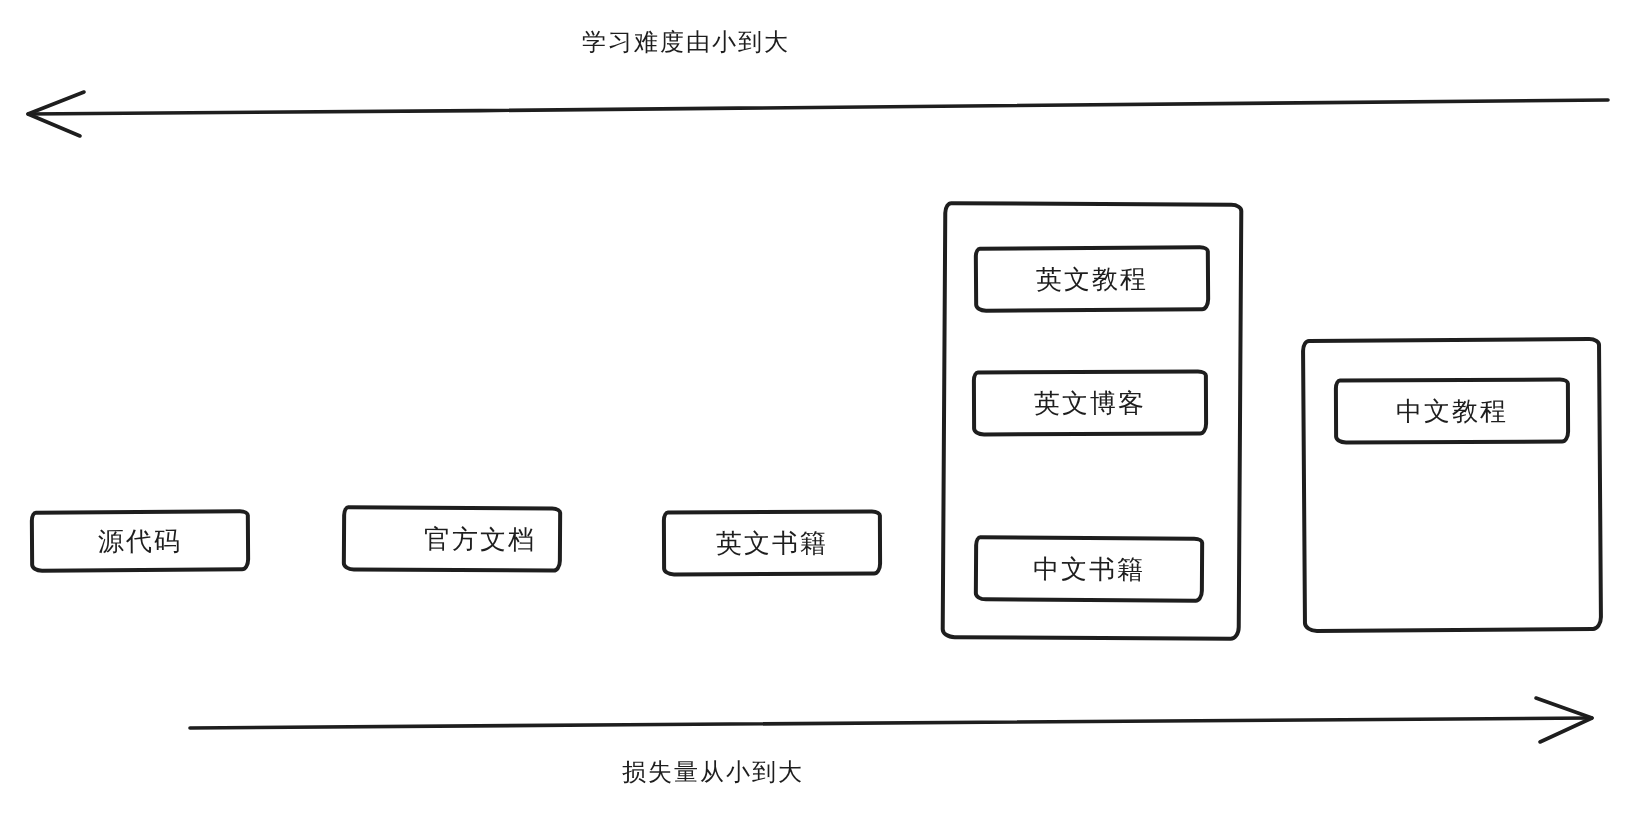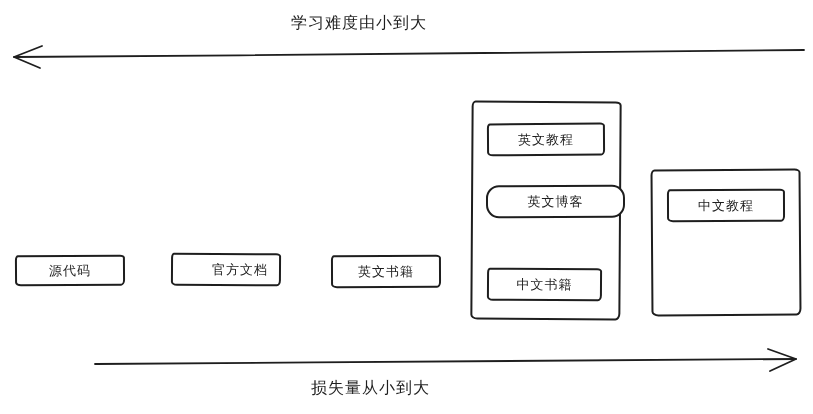--- a/index.html
+++ b/index.html
@@ -11,21 +11,21 @@
   .canvas {
     position: relative;
     width: 813px;
     height: 414px;
     background: #ffffff;
     overflow: hidden;
     color: #1e1e1e;
   }
   .axis-label {
     position: absolute;
-    font-size: 16px;
+    font-size: 12px;
     letter-spacing: 1px;
     color: #1e1e1e;
     white-space: nowrap;
   }
   .arrow-svg {
     position: absolute;
     left: 0;
     top: 0;
     width: 813px;
     height: 414px;
@@ -86,21 +86,21 @@
   <div class="sketch-box tilt-a" style="left: 15px; top: 255px; width: 110px; height: 31px;">源代码</div>
 
   <div class="sketch-box tilt-b" style="left: 171px; top: 253px; width: 110px; height: 33px; padding-left: 28px;">官方文档</div>
 
   <div class="sketch-box tilt-c" style="left: 331px; top: 255px; width: 110px; height: 33px;">英文书籍</div>
 
   <div class="group-box tilt-b" style="left: 471px; top: 101px; width: 150px; height: 219px;"></div>
 
   <div class="sketch-box tilt-a" style="left: 487px; top: 123px; width: 118px; height: 33px;">英文教程</div>
 
-  <div class="sketch-box tilt-c" style="left: 486px; top: 185px; width: 139px; height: 33px; border-radius: 13px;">英文博客</div>
+  <div class="sketch-box tilt-c" style="left: 486px; top: 185px; width: 118px; height: 33px;">英文博客</div>
 
   <div class="sketch-box tilt-b" style="left: 487px; top: 268px; width: 115px; height: 33px;">中文书籍</div>
 
   <div class="group-box tilt-a" style="left: 651px; top: 169px; width: 150px; height: 147px;"></div>
 
   <div class="sketch-box tilt-c" style="left: 667px; top: 189px; width: 118px; height: 33px;">中文教程</div>
 
 
 </div>
 

